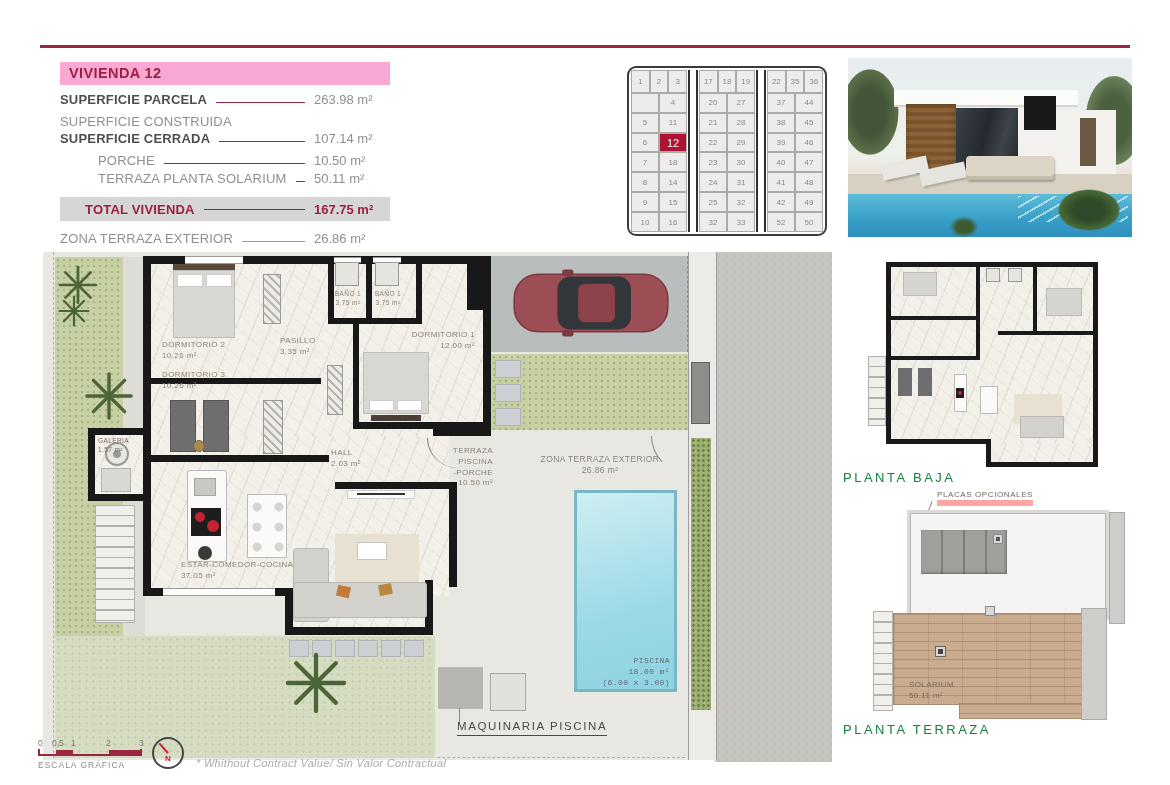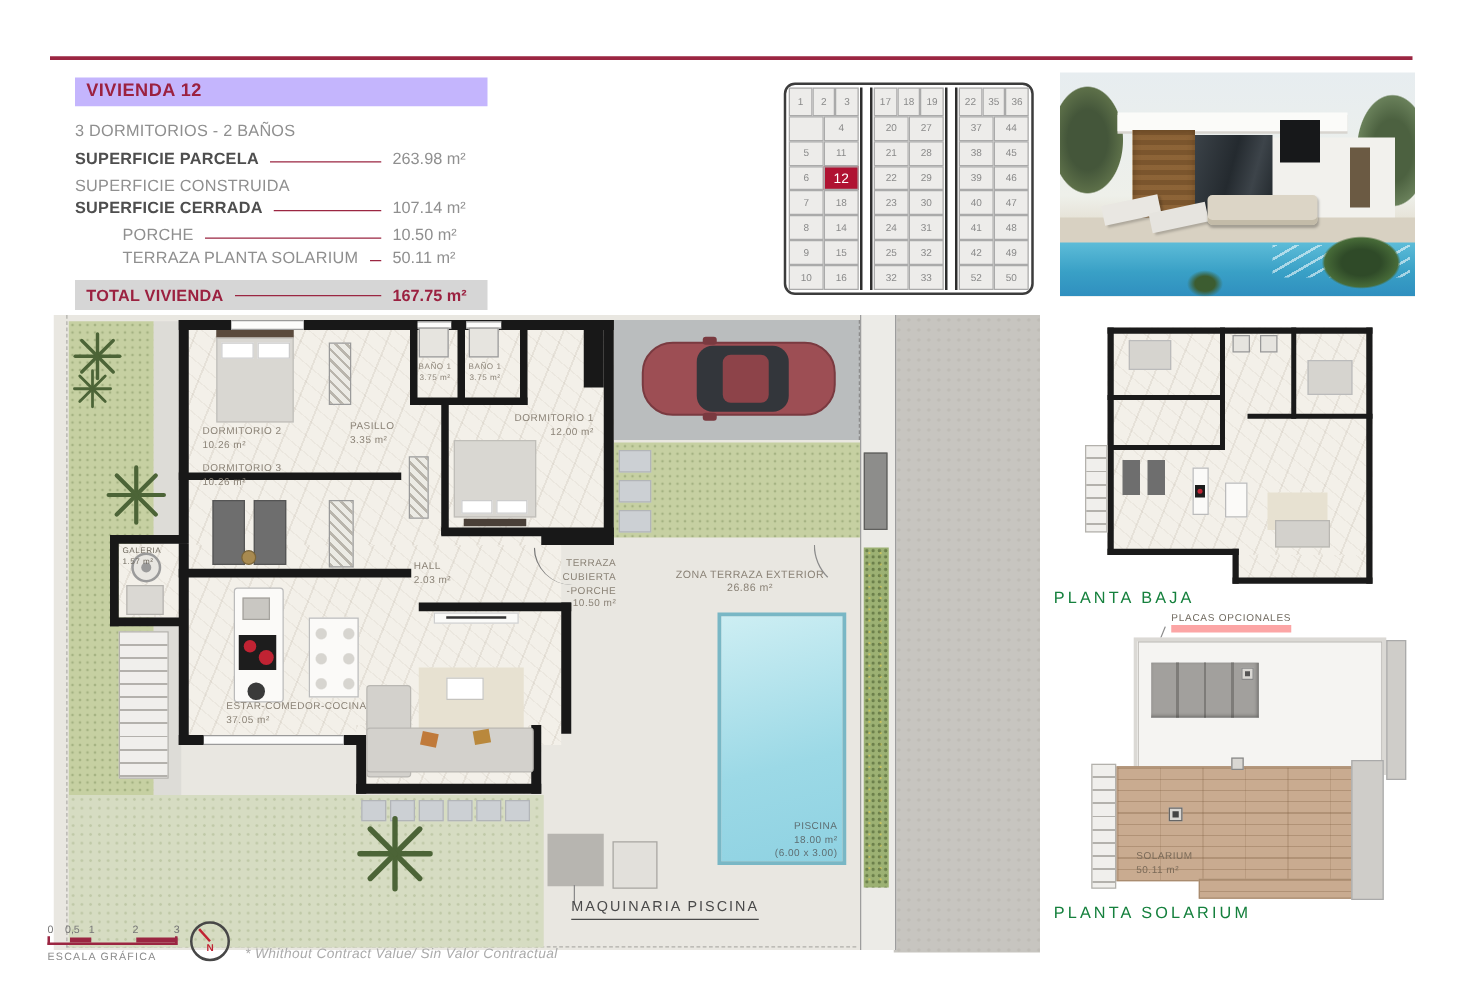--- a/index.html
+++ b/index.html
@@ -2,29 +2,29 @@
 <html><head>
 <meta charset="utf-8">
 <style>
   html,body{margin:0;padding:0;background:#fff;}
   .page{position:relative;width:1170px;height:785px;background:#ffffff;overflow:hidden;
         font-family:"Liberation Sans", sans-serif;color:#8f8f8f;}
   .abs{position:absolute;}
   
   .top-rule{position:absolute;left:40px;top:45px;width:1090px;height:3px;background:#9b2642;}
   .info{position:absolute;left:60px;top:62px;width:330px;}
-  .title-bar{background:#c4b5fd;height:23px;line-height:23px;padding-left:9px;
+  .title-bar{background:#f9a8d4;height:23px;line-height:23px;padding-left:9px;
              font-size:14.5px;font-weight:bold;color:#9b2140;letter-spacing:.4px;}
   .irow{display:flex;align-items:flex-end;font-size:13px;margin-top:7px;}
   .irow .lab{white-space:nowrap;letter-spacing:.2px;}
   .irow .lab.b{font-weight:bold;color:#4e4e4e;}
   .irow .line{flex:1;border-bottom:1.4px solid #9b2642;margin:0 9px 4px 9px;}
   .irow .line.gray{border-bottom-color:#9a9a9a;}
   .irow .val{width:76px;white-space:nowrap;}
-  .irow.total{background:#d6d6d6;height:24px;align-items:center;margin-top:11px;padding:0 0 0 0;}
+  .irow.total{background:#d6d6d6;height:24px;align-items:center;margin-top:11px;padding:0 0 0 16px;}
   .irow.total .lab,.irow.total .val{color:#9b2140;font-weight:bold;}
   .irow.total .line{margin-bottom:0;border-bottom-width:1.6px;}
   .indent{padding-left:38px;}
   
   .sgrid{position:absolute;left:627px;top:66px;width:200px;height:170px;display:flex;
          border:2px solid #3c3c3c;border-radius:9px;background:#fff;overflow:hidden;padding:2px;box-sizing:border-box;}
   .g-block{flex:1;display:flex;flex-direction:column;}
   .g-road{width:6px;border-left:2.5px solid #2e2e2e;border-right:2.5px solid #2e2e2e;background:#fff;margin:0 1px;}
   .g-row{flex:1;display:flex;}
   .g-row.g-top{flex:1.15;}
@@ -64,23 +64,20 @@
 </style>
 </head>
 <body>
 
 <div class="page">
 
   <div class="top-rule"></div>
 
   <div class="info">
     <div class="title-bar">VIVIENDA 12</div>
-    <div class="irow" style="margin-top:12px;">
-      <span class="lab">3 DORMITORIOS - 2 BAÑOS</span>
-    </div>
     <div class="irow">
       <span class="lab b">SUPERFICIE PARCELA</span>
       <span class="line"></span>
       <span class="val">263.98 m²</span>
     </div>
     <div class="irow">
       <span class="lab">SUPERFICIE CONSTRUIDA</span>
     </div>
     <div class="irow" style="margin-top:2px;">
       <span class="lab b">SUPERFICIE CERRADA</span>
@@ -420,29 +417,29 @@
     <div class="lbl" style="left:340px;top:78px;width:100px;text-align:right;">
       <span class="nm">DORMITORIO 1</span><span>12.00 m²</span>
     </div>
     <div class="lbl" style="left:63px;top:185px;font-size:6.5px;color:#6f695e;">
       <span class="nm">GALERIA</span><span>1.57 m²</span>
     </div>
     <div class="lbl" style="left:296px;top:196px;">
       <span class="nm">HALL</span><span>2.03 m²</span>
     </div>
     <div class="lbl" style="left:390px;top:194px;width:68px;text-align:right;">
-      <span class="nm">TERRAZA CUBIERTA</span><span class="nm">-PORCHE</span><span>10.50 m²</span>
+      <span class="nm">TERRAZA PISCINA</span><span class="nm">-PORCHE</span><span>10.50 m²</span>
     </div>
     <div class="lbl" style="left:490px;top:202px;width:150px;text-align:center;font-size:8.5px;">
       <span class="nm">ZONA TERRAZA EXTERIOR</span><span>26.86 m²</span>
     </div>
     <div class="lbl" style="left:146px;top:308px;">
       <span class="nm">ESTAR-COMEDOR-COCINA</span><span>37.05 m²</span>
     </div>
-    <div class="lbl pool-label" style="left:565px;top:404px;width:70px;color:#5e6e72;">
+    <div class="lbl pool-label" style="left:565px;top:404px;width:70px;color:#5e6e72;font-family:Liberation Mono, monospace;">
       <span class="nm">PISCINA</span><span class="nm">18.00 m²</span><span>(6.00 x 3.00)</span>
     </div>
     <div class="abs" style="left:422px;top:468px;font-size:11.5px;color:#4a4a4a;letter-spacing:1.6px;border-bottom:1px solid #4a4a4a;padding-bottom:3px;">MAQUINARIA PISCINA</div>
   </div>
 
   <div class="abs mini" style="left:868px;top:256px;width:264px;height:214px;">
     <div class="abs marble" style="left:18px;top:6px;width:212px;height:182px;"></div>
     <div class="abs marble" style="left:120px;top:188px;width:110px;height:20px;"></div>
     <div class="w" style="left:18px;top:6px;width:212px;height:5px;"></div>
     <div class="w" style="left:18px;top:6px;width:5px;height:182px;"></div>
@@ -483,21 +480,21 @@
     <div class="abs" style="left:116px;top:215px;width:124px;height:16px;background:#c9ab90;background-image:repeating-linear-gradient(180deg,rgba(120,88,58,.30) 0 1px,transparent 1px 9px);border:1px solid #a98c70;box-sizing:border-box;"></div>
     <div class="abs" style="left:238px;top:120px;width:26px;height:112px;background:#cfcdc9;border:1px solid #aaa;box-sizing:border-box;"></div>
     <div class="abs treads" style="left:30px;top:123px;width:20px;height:100px;"></div>
     <div class="abs" style="left:142px;top:118px;width:10px;height:10px;background:#d9d7d3;border:1px solid #888;box-sizing:border-box;"></div>
     <div class="abs" style="left:92px;top:158px;width:11px;height:11px;background:#d9d7d3;border:1px solid #666;box-sizing:border-box;"></div>
     <div class="abs" style="left:95px;top:161px;width:5px;height:5px;background:#444;"></div>
     <div class="lbl" style="left:66px;top:192px;color:#7a6a58;">
       <span class="nm">SOLARIUM</span><span>50.11 m²</span>
     </div>
   </div>
-  <div class="caption" style="left:843px;top:722px;">PLANTA SOLARIUM</div>
+  <div class="caption" style="left:843px;top:722px;">PLANTA TERRAZA</div>
 
   <div class="abs" style="left:38px;top:738px;width:120px;height:32px;">
     <span class="scalenum" style="left:0;top:0;">0</span>
     <span class="scalenum" style="left:14px;top:0;">0,5</span>
     <span class="scalenum" style="left:33px;top:0;">1</span>
     <span class="scalenum" style="left:68px;top:0;">2</span>
     <span class="scalenum" style="left:101px;top:0;">3</span>
     <div class="abs" style="left:0;top:16px;width:104px;height:2px;background:#9b2642;"></div>
     <div class="abs" style="left:18px;top:12px;width:17px;height:4px;background:#9b2642;"></div>
     <div class="abs" style="left:71px;top:12px;width:33px;height:4px;background:#9b2642;"></div>

